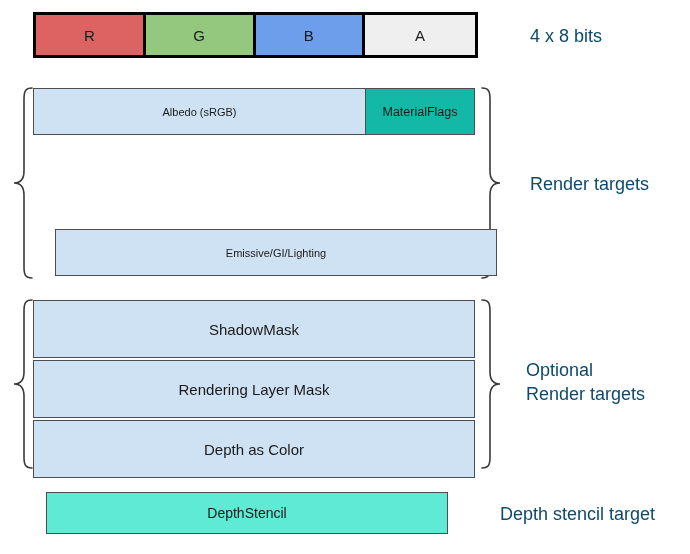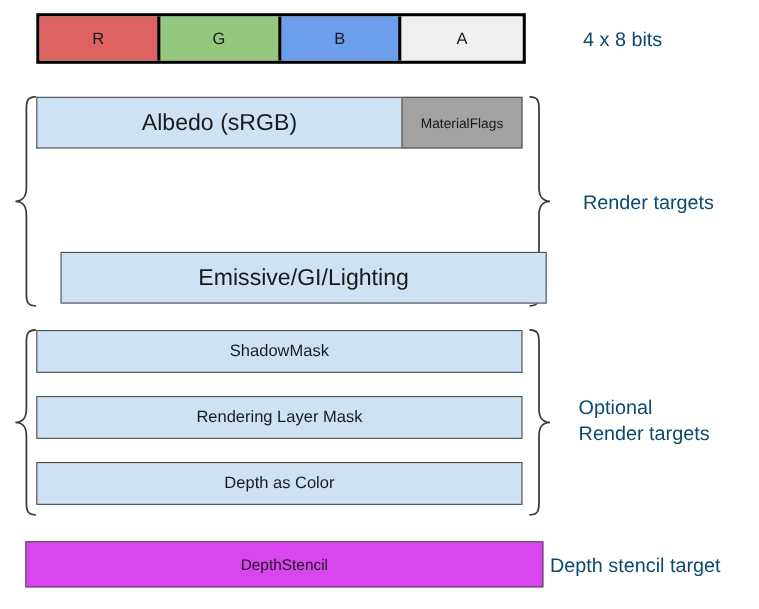--- a/index.html
+++ b/index.html
@@ -76,54 +76,54 @@
   }
   .rt-main {
     flex: 0 0 332px;
     background: #cfe2f3;
     border: 1px solid #4d4d4d;
     border-right: none;
     box-sizing: border-box;
     display: flex;
     align-items: center;
     justify-content: center;
-    font-size: 21px;
+    font-size: 11px;
     color: #1a1a1a;
   }
   .rt-row.full .rt-main {
     flex: 0 0 442px;
     border-right: 1px solid #4d4d4d;
     margin-left: 22px;
   }
   .rt-alpha {
     flex: 0 0 110px;
-    background: #a3a3a3;
+    background: #14b8a6;
     border: 1px solid #4d4d4d;
     box-sizing: border-box;
     display: flex;
     align-items: center;
     justify-content: center;
     font-size: 12.5px;
     color: #1a1a1a;
   }
 
   
   .opt-box {
     left: 33px;
     width: 442px;
-    height: 39px;
+    height: 58px;
   }
 
   
   .depth-box {
-    left: 23px;
+    left: 46px;
     top: 492px;
-    width: 471px;
+    width: 402px;
     height: 42px;
-    background: #d946ef;
+    background: #5eead4;
     font-size: 14px;
   }
 
   
   .brace {
     position: absolute;
   }
   .brace svg { display: block; }
 
   

